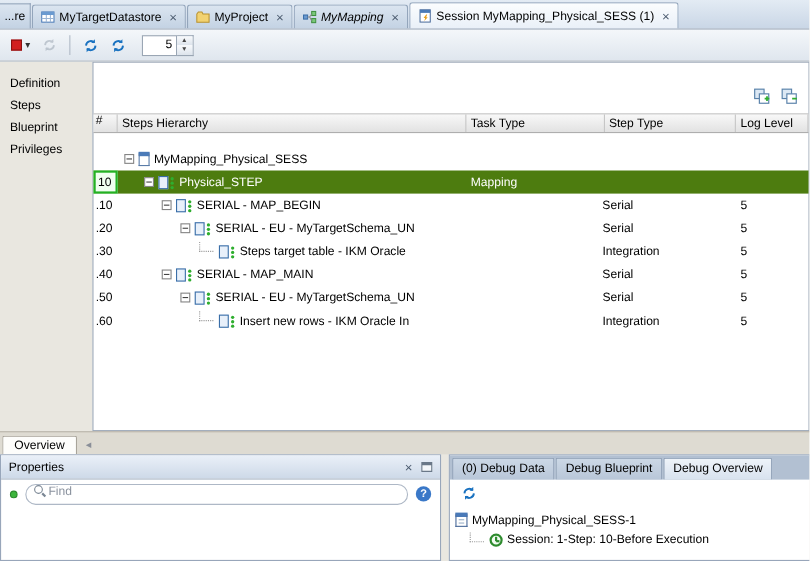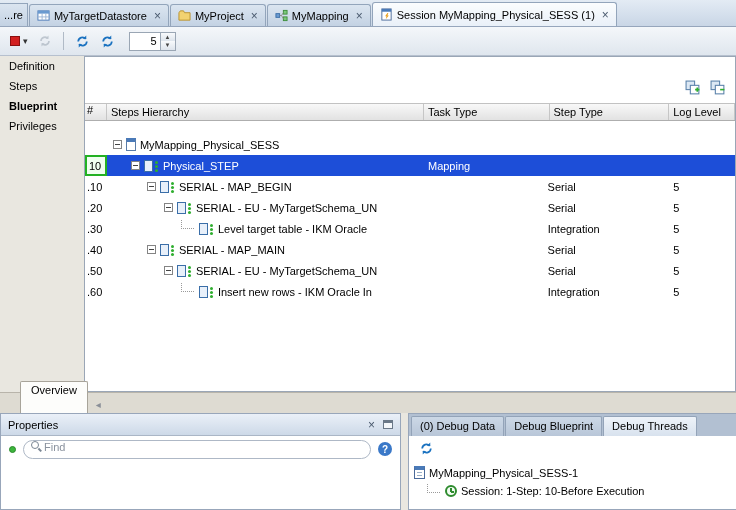--- a/index.html
+++ b/index.html
@@ -5,67 +5,67 @@
   *{margin:0;padding:0;box-sizing:border-box}
   body{font-family:"Liberation Sans",sans-serif;background:#fff}
   #app{position:relative;width:736px;height:510px;background:#e9e7e0;font-size:11px;color:#000;overflow:hidden}
 
   
   .tabstrip{position:absolute;left:0;top:0;width:736px;height:27px;background:linear-gradient(#e3ebf4,#c9d6e6);border-bottom:1px solid #96a6bc;display:flex;align-items:flex-end;padding-left:0;overflow:hidden}
   .tab{display:flex;align-items:center;gap:4px;height:22px;padding:0 7px;border:1px solid #93a5bb;border-bottom:none;background:linear-gradient(#dbe5f0,#c3d2e3);margin-right:1px;border-radius:3px 3px 0 0;white-space:nowrap;cursor:pointer}
   .tab.active{background:linear-gradient(#fbfdfe,#e9f0f8);height:24px}
   .tab.partial{border-left:none;border-radius:0;padding:11px 4px}
   .tab .close{color:#4a5a6e;font-size:12px;line-height:1;margin-left:3px}
-  .tab.italic .tlabel{}
+  .tab.italic .tlabel{font-style:italic}
   .tab svg{display:block}
 
   
   .toolbar{position:absolute;left:0;top:27px;width:736px;height:29px;background:linear-gradient(#f4f7fa,#dfe6ee);border-bottom:1px solid #b6c0ce;display:flex;align-items:center;padding:0 6px;gap:2px}
   .tbtn{height:22px;min-width:22px;display:flex;align-items:center;justify-content:center;padding:0 3px;border:1px solid transparent;border-radius:2px;background:transparent;cursor:pointer}
   .tbtn.disabled{opacity:.45;cursor:default}
   .redsq{width:10px;height:10px;background:#d22020;border:1px solid #8a1010;display:inline-block}
   .caret{font-size:9px;color:#333;margin-left:3px}
   .sep{width:1px;height:18px;background:#b0bac6;margin:0 5px}
   .spinner{display:flex;align-items:stretch;height:19px;margin-left:8px}
   .spinner input{width:32px;border:1px solid #9aa6b4;font:11px "Liberation Sans",sans-serif;text-align:right;padding-right:3px;background:#fff}
   .spin-btns{display:flex;flex-direction:column;width:15px;border:1px solid #9aa6b4;border-left:none;cursor:pointer}
   .spin-btns span{flex:1;font-size:6px;line-height:8px;text-align:center;background:linear-gradient(#f8fafc,#dde4ec);color:#444}
 
   
-  .sidebar{position:absolute;left:0;top:56px;width:84px;height:336px;}
+  .sidebar{position:absolute;left:0;top:56px;width:84px;height:336px;padding-top:10px}
   .side-item{padding:4px 0 4px 9px;cursor:pointer;white-space:nowrap}
-  .side-item.active{font-weight:bold}
+  .side-item.active{font-weight:normal}
 
   
   .editor{position:absolute;left:84px;top:56px;width:652px;height:336px;background:#fff;border:1px solid #9aa6b6}
   .editor-icons{position:absolute;right:8px;top:22px;display:flex;gap:7px}
   .editor-icons .tbtn{height:18px;min-width:18px;padding:0}
   .thead{position:absolute;left:0;top:46px;width:100%;height:18px;display:flex;background:linear-gradient(#f8f8f8,#e2e2e2);border-top:1px solid #c2c2c2;border-bottom:1px solid #aeaeae}
   .th{padding:2px 4px;border-right:1px solid #c6c6c6;overflow:hidden;white-space:nowrap}
   .tbody{position:absolute;left:0;top:77px;width:100%}
   .trow{display:flex;height:21px;align-items:stretch;cursor:default}
-  .trow.selected{background:#1d4ed8;color:#fff}
+  .trow.selected{background:#4d7c0f;color:#fff}
   .cell{padding:0 4px;white-space:nowrap;overflow:hidden;display:flex;align-items:center}
   .c-num{width:22px;padding:0 2px}
   .c-hier{width:318px;gap:4px}
   .c-step{width:120px}
   .c-task{width:126px}
   .c-log{width:66px}
   .trow.selected .c-num{background:#f0fff0;border:2px solid #23b123;color:#000}
   .lvl0{padding-left:6px}.lvl1{padding-left:24px}.lvl2{padding-left:40px}.lvl3{padding-left:57px}.lvl4{padding-left:74px}
   .expander{flex-shrink:0;width:9px;height:9px;border:1px solid #848484;background:#fff;position:relative;cursor:pointer}
   .expander::after{content:"";position:absolute;left:1px;right:1px;top:3px;height:1px;background:#444}
   .connector{flex-shrink:0;width:13px;height:9px;border-left:1px dotted #9a9a9a;border-bottom:1px dotted #9a9a9a;position:relative;top:-4px;margin-right:1px}
   .icon-doc{flex-shrink:0;width:10px;height:13px;background:#fff;border:1px solid #5a7ca8;border-top:4px solid #4a7ab8}
   .icon-step{flex-shrink:0;width:9px;height:12px;background:#e8f0fa;border:1px solid #3a6ea8;position:relative;margin-right:6px}
   .icon-step::after{content:"";position:absolute;right:-6px;top:0;width:3px;height:3px;border-radius:50%;background:#2fae2f;box-shadow:0 4px 0 #2fae2f,0 8px 0 #2fae2f}
 
   
   .overview-strip{position:absolute;left:0;top:392px;width:736px;height:21px;background:#dedbd2;border-top:1px solid #b8b4aa;display:flex;align-items:flex-end}
-  .overview-tab{height:32px;background:#fdfdfb;border:1px solid #a8a49a;border-bottom:none;padding:2px 10px 0;margin-left:20px;border-radius:2px 2px 0 0;cursor:pointer}
+  .overview-tab{height:17px;background:#fdfdfb;border:1px solid #a8a49a;border-bottom:none;padding:2px 10px 0;margin-left:2px;border-radius:2px 2px 0 0;cursor:pointer}
   .scroll-left{color:#8a8f98;margin:0 0 3px 8px;font-size:10px}
 
   
   .bottom{position:absolute;left:0;top:413px;width:612px;height:97px}
   .panel-header{height:22px;background:linear-gradient(#eaf0f8,#cdd9e8);border-bottom:1px solid #aab6c6;display:flex;align-items:center;padding:0 7px}
   .panel-header .title{flex:1}
   .ph-close{color:#4a5a6e;font-size:12px;line-height:1;margin-left:6px;cursor:pointer}
   .restore-box{width:10px;height:9px;border:1px solid #6a7888;border-top-width:3px;margin-left:8px;cursor:pointer;background:#f4f7fa}
   .props{position:absolute;left:0;top:0;width:401px;height:97px;background:#fff;border:1px solid #98a6ba}
   .find-row{height:26px;display:flex;align-items:center;padding:0 8px;gap:7px}
@@ -267,21 +267,21 @@
         <div class="cell c-step"></div>
         <div class="cell c-task">Serial</div>
         <div class="cell c-log">5</div>
       </div>
 
       <div class="trow">
         <div class="cell c-num">.30</div>
         <div class="cell c-hier lvl4">
           <span class="connector"></span>
           <span class="icon-step"></span>
-          <span>Level target table - IKM Oracle</span>
+          <span>Steps target table - IKM Oracle</span>
         </div>
         <div class="cell c-step"></div>
         <div class="cell c-task">Integration</div>
         <div class="cell c-log">5</div>
       </div>
 
       <div class="trow">
         <div class="cell c-num">.40</div>
         <div class="cell c-hier lvl2">
           <span class="expander"></span>
@@ -341,21 +341,21 @@
         </div>
         <span class="help-circle">?</span>
       </div>
       <div></div>
     </div>
 
     <div class="debug">
       <div class="debug-tabs">
         <div class="dtab">(0) Debug Data</div>
         <div class="dtab">Debug Blueprint</div>
-        <div class="dtab active">Debug Threads</div>
+        <div class="dtab active">Debug Overview</div>
       </div>
       <div class="debug-toolbar">
         <div class="tbtn">
           <svg width="15" height="15" viewBox="0 0 14 14">
               <path d="M3 7a4 4 0 0 1 7-2.5" fill="none" stroke="#1a72c0" stroke-width="1.6"></path>
               <path d="M10.5 1.5v3.2h-3.2z" fill="#1a72c0"></path>
               <path d="M11 7a4 4 0 0 1-7 2.5" fill="none" stroke="#1a72c0" stroke-width="1.6"></path>
               <path d="M3.5 12.5V9.3h3.2z" fill="#1a72c0"></path>
             </svg>
         </div>

